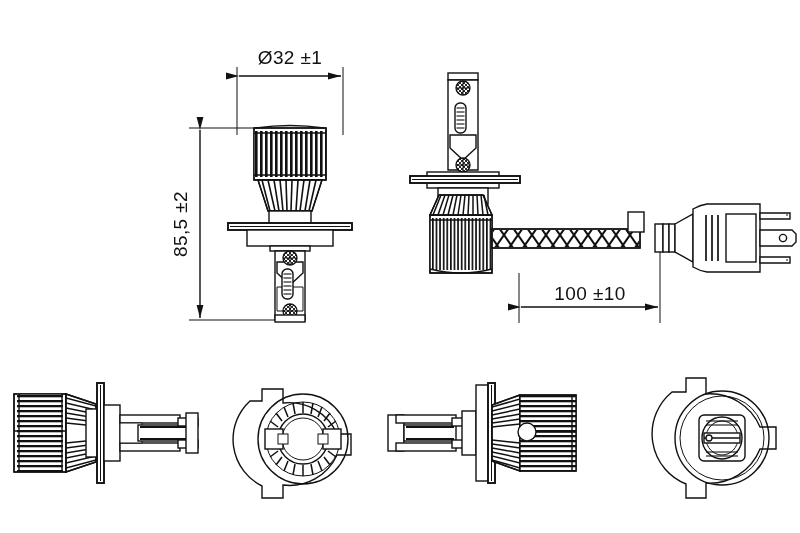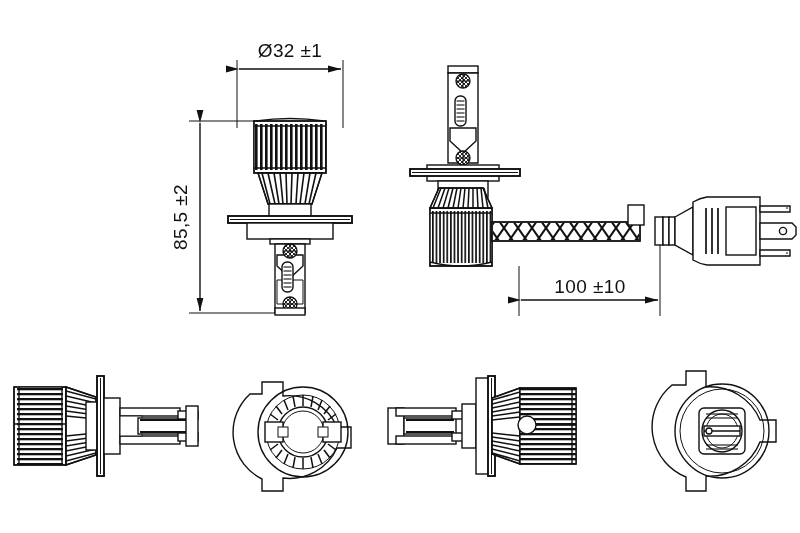--- a/index.html
+++ b/index.html
@@ -2,21 +2,21 @@
 <html><head>
 <meta charset="utf-8">
 <title>H4 LED Bulb Technical Drawing</title>
 <style>
   html,body{margin:0;padding:0;background:#ffffff;}
   body{
     width:800px;height:533px;overflow:hidden;
     font-family:"Liberation Sans","DejaVu Sans",sans-serif;
     background:#ffffff;position:relative;
   }
-  #sheet{position:absolute;left:0;top:8px;width:800px;height:426px;}
+  #sheet{position:absolute;left:0;top:15px;width:800px;height:426px;}
   svg{display:block;}
   .dimtext{
     font-family:"Liberation Sans","DejaVu Sans",sans-serif;
     font-size:19px;fill:#111111;letter-spacing:0.4px;
   }
   .ln{stroke:#111111;fill:none;}
   .thin{stroke-width:1;}
   .med{stroke-width:1.4;}
   .thick{stroke-width:1.9;}
   .fill-w{fill:#ffffff;}

